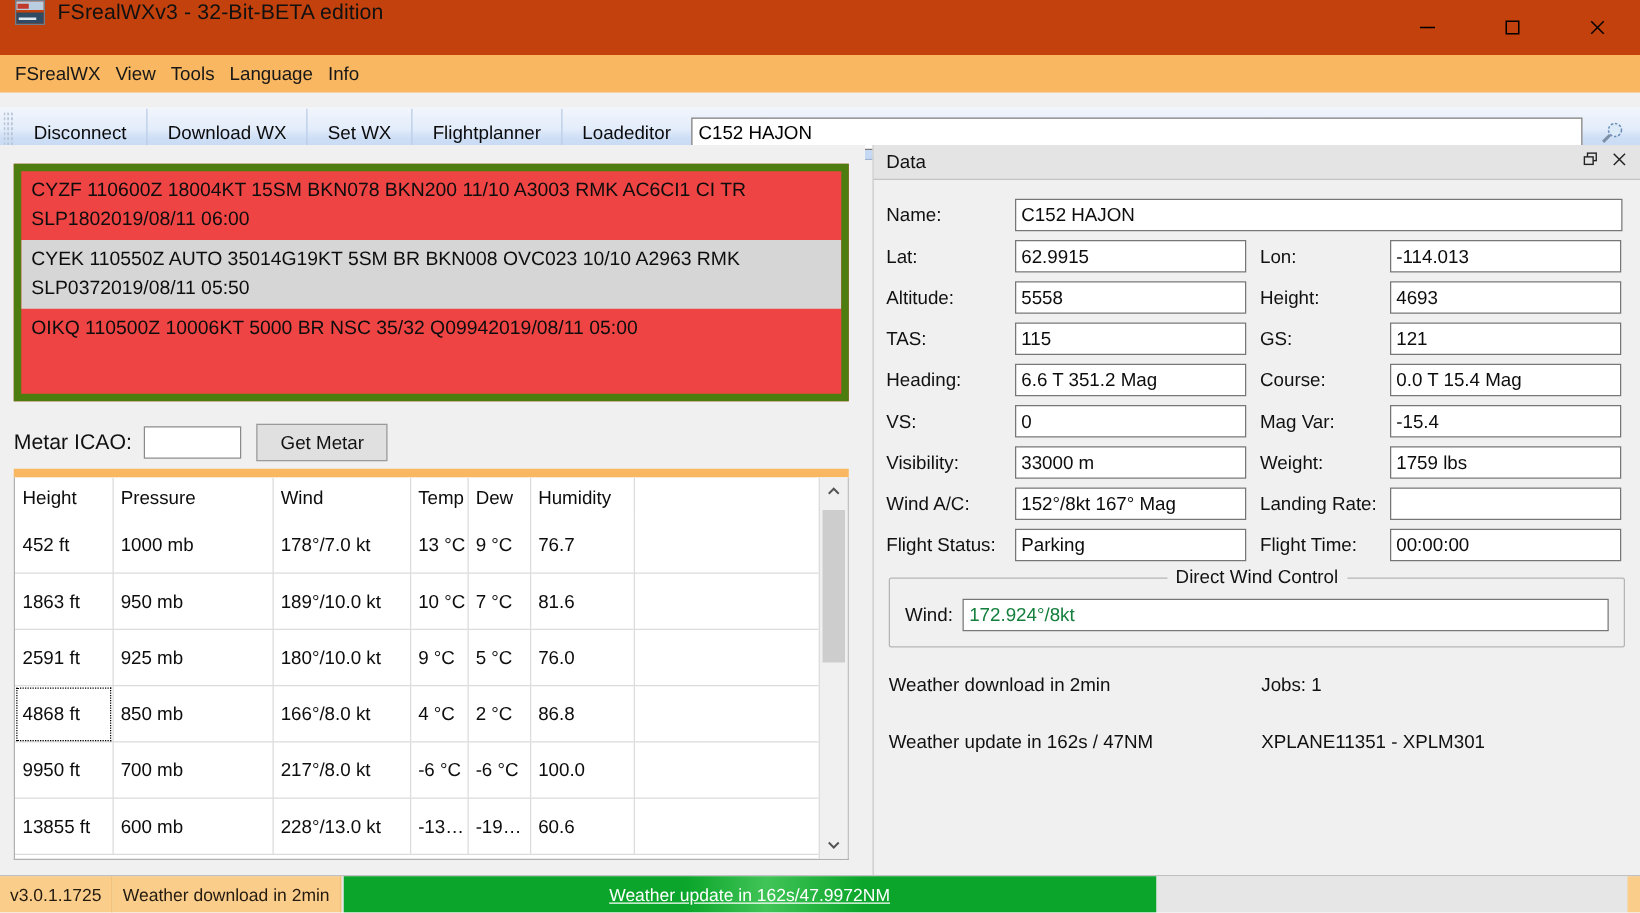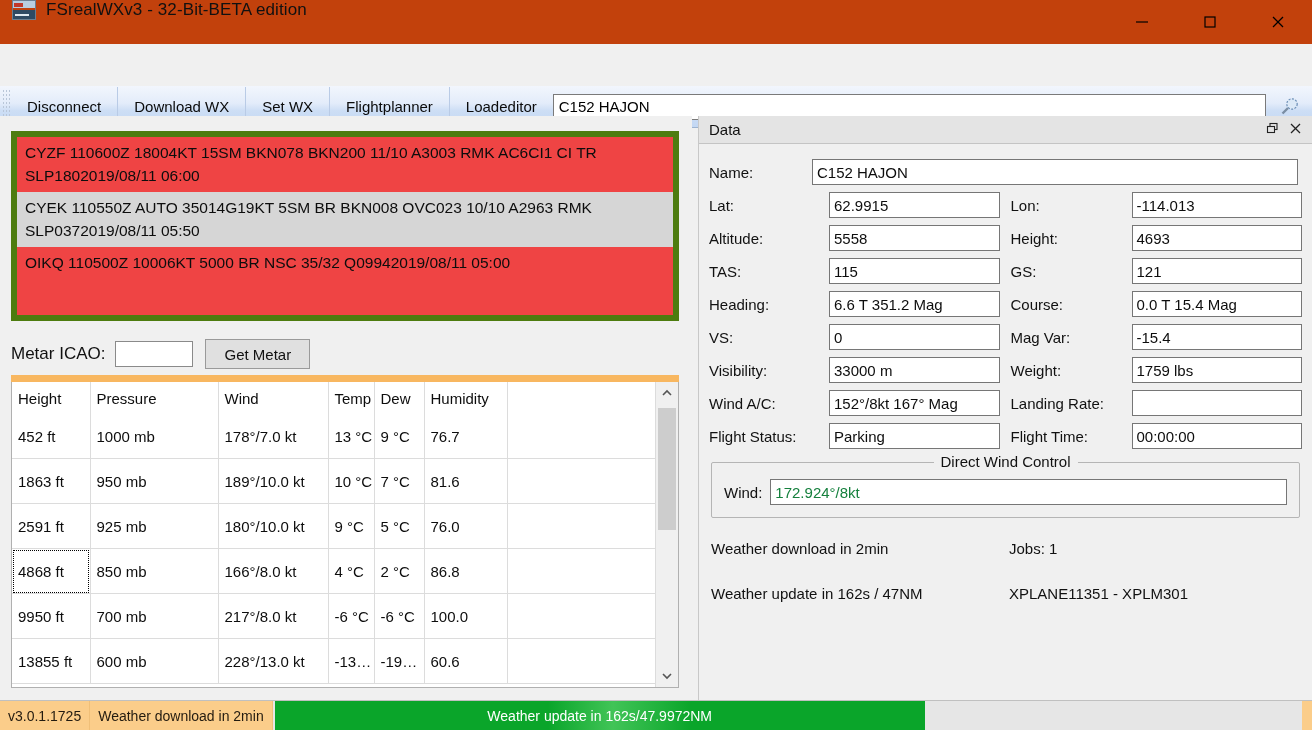--- a/index.html
+++ b/index.html
@@ -246,21 +246,21 @@
   .finput {
     height: 26px; background: #ffffff;
     border: 1px solid #767676;
     box-sizing: border-box;
     display: flex; align-items: center;
     padding: 0 4px;
     font-size: 15px; color: #0d0d0d;
     white-space: nowrap; overflow: hidden;
   }
   .finput.wide { width: 486px; }
-  .finput.half { width: 185px; margin-left: 17px; }
+  .finput.half { width: 185px; }
   .flabel2 {
     width: 104px; flex: none; margin-left: 11px;
     font-size: 15px; color: #111;
   }
   
   .groupbox {
     position: relative;
     margin: 13px 2px 0 2px;
     border: 1px solid #b5b5b5;
     border-radius: 2px;
@@ -316,20 +316,21 @@
   .sb-progress .fill {
     position: absolute; left: 0; top: 0; bottom: 0;
     width: 650px;
     background: linear-gradient(to right, #0aa52a 0%, #0aa52a 42%, #41c457 52%, #0aa52a 64%, #0aa52a 100%);
   }
   .sb-progress .ptext {
     position: absolute; left: 0; top: 0; bottom: 0; width: 650px;
     display: flex; align-items: center; justify-content: center;
     font-size: 14px; color: #ffffff;
     white-space: nowrap;
+    text-decoration: underline;
   }
   .sb-rest { flex: 1 1 auto; background: #e6e6e6; }
   .sb-grip {
     width: 10px; flex: none;
     background: #fbcd8a;
   }
 </style>
 </head>
 <body>
 
@@ -356,20 +357,27 @@
       </div>
       <div class="win-btn">
         <svg width="18" height="18" viewBox="0 0 18 18">
             <line x1="4" y1="4" x2="14" y2="14" stroke="#000" stroke-width="1.2"></line>
             <line x1="14" y1="4" x2="4" y2="14" stroke="#000" stroke-width="1.2"></line>
           </svg>
       </div>
     </div>
   </div>
 
+  <div class="menubar">
+    <div class="menu-item">FSrealWX</div>
+    <div class="menu-item">View</div>
+    <div class="menu-item">Tools</div>
+    <div class="menu-item">Language</div>
+    <div class="menu-item">Info</div>
+  </div>
 
   <div class="toolbar">
     <div class="tb-grip"></div>
     <div class="tb-btn">Disconnect</div>
     <div class="tb-btn">Download WX</div>
     <div class="tb-btn">Set WX</div>
     <div class="tb-btn">Flightplanner</div>
     <div class="tb-btn last">Loadeditor</div>
     <div class="tb-input">C152 HAJON</div>
     <div class="tb-search">

